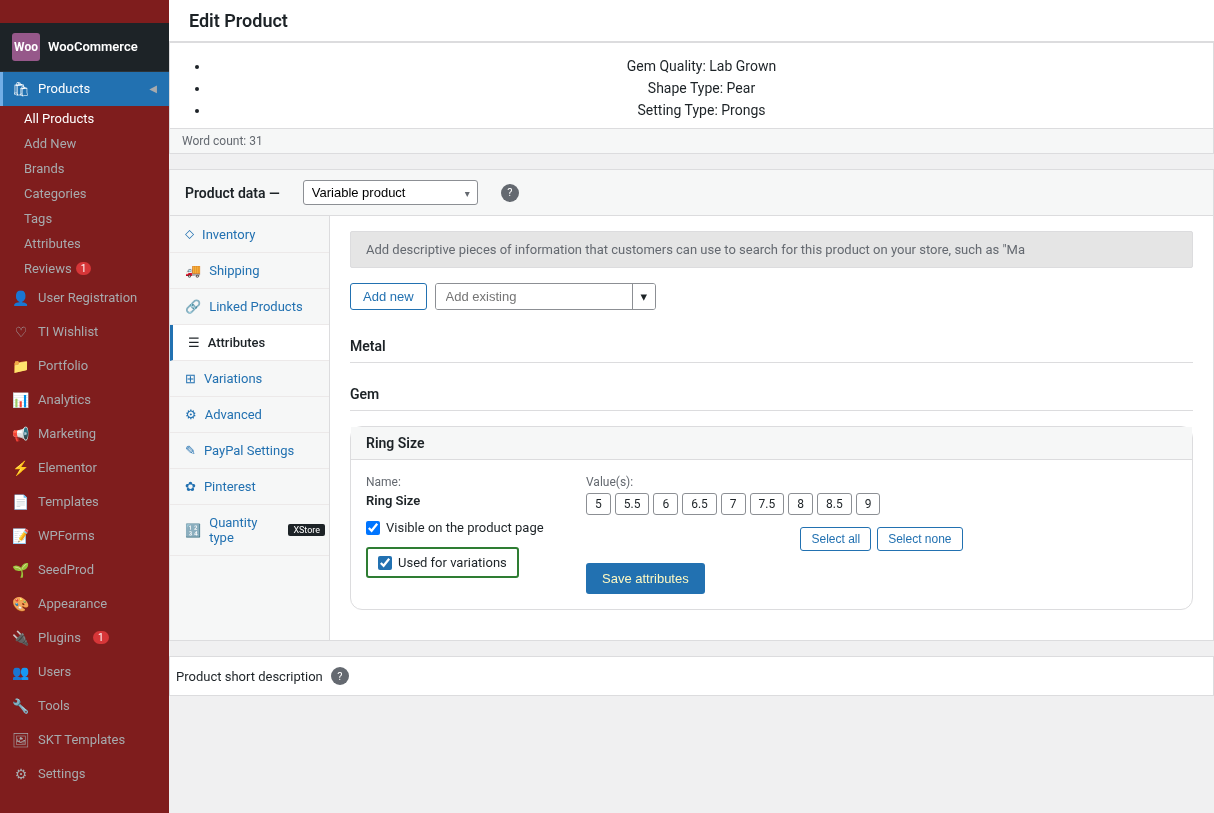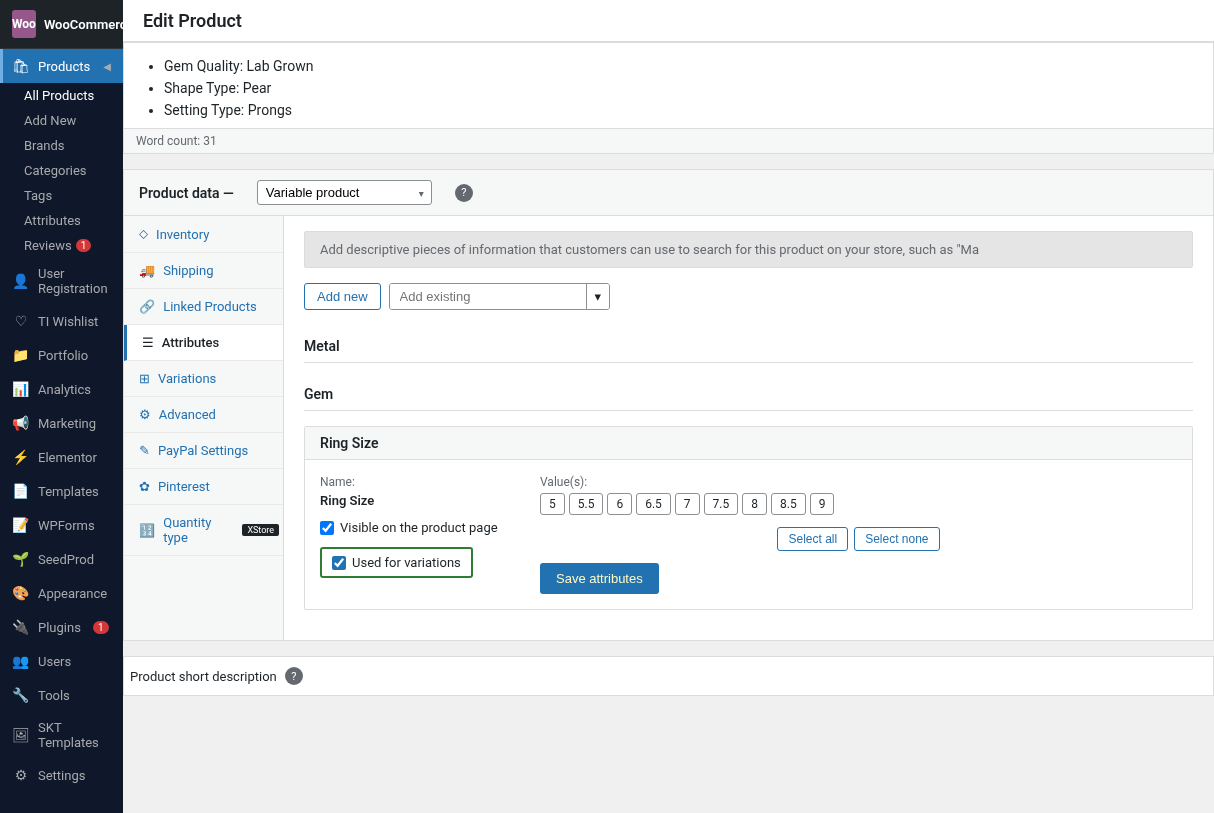--- a/index.html
+++ b/index.html
@@ -1,19 +1,19 @@
 <!DOCTYPE html>
 <html><head>
   <meta charset="utf-8">
   <style>
     * { box-sizing: border-box; margin: 0; padding: 0; }
     body { font-family: -apple-system, BlinkMacSystemFont, "Segoe UI", Roboto, sans-serif; font-size: 13px; background: #f0f0f1; color: #1d2327; display: flex; height: 813px; overflow: hidden; }
 
     
-    #sidebar { width: 123px; background: #0f172a; color: #a7aaad; display: flex; flex-direction: column; flex-shrink: 0; overflow-y: auto; }
+    #sidebar { width: 169px; background: #7f1d1d; color: #a7aaad; display: flex; flex-direction: column; flex-shrink: 0; overflow-y: auto; justify-content: center; }
     .sidebar-logo { display: flex; align-items: center; gap: 8px; padding: 10px 12px; background: #1d2327; border-bottom: 1px solid #2c3338; }
     .sidebar-logo-icon { width: 28px; height: 28px; background: #96588a; border-radius: 3px; display: flex; align-items: center; justify-content: center; color: white; font-size: 12px; font-weight: bold; }
     .sidebar-logo-text { color: #fff; font-size: 13px; font-weight: 600; }
     .sidebar-item { display: flex; align-items: center; gap: 8px; padding: 8px 12px; cursor: pointer; color: #a7aaad; text-decoration: none; font-size: 13px; position: relative; }
     .sidebar-item.active { background: #2271b1; color: #fff; }
     .sidebar-item.active::before { content: ''; position: absolute; left: 0; top: 0; bottom: 0; width: 3px; background: #72aee6; }
     .sidebar-item .icon { width: 18px; height: 18px; display: flex; align-items: center; justify-content: center; font-size: 14px; flex-shrink: 0; }
     .sidebar-sub-item { display: flex; align-items: center; padding: 5px 12px 5px 24px; cursor: pointer; color: #a7aaad; font-size: 13px; }
     .sidebar-sub-item.active-sub { color: #fff; }
     .badge { background: #d63638; color: white; border-radius: 10px; padding: 1px 5px; font-size: 10px; margin-left: 4px; }
@@ -21,21 +21,21 @@
 
     
     #main { flex: 1; overflow-y: auto; background: #f0f0f1; }
     .page-header { background: #fff; border-bottom: 1px solid #dcdcde; padding: 10px 20px; font-size: 18px; font-weight: 600; color: #1d2327; }
 
     
     .content-area { padding: 0; }
 
     
     .description-box { background: #fff; border: 1px solid #dcdcde; margin: 0; padding: 15px 20px; }
-    .desc-list { padding-left: 20px; }
+    .desc-list { padding-left: 20px; text-align: center; }
     .desc-list li { margin-bottom: 6px; font-size: 14px; }
     .word-count { background: #f6f7f7; border-top: 1px solid #dcdcde; padding: 5px 12px; font-size: 12px; color: #646970; margin: 10px -20px -15px; }
 
     
     .product-data-section { background: #fff; border: 1px solid #dcdcde; margin-top: 15px; }
     .product-data-header { padding: 10px 15px; border-bottom: 1px solid #dcdcde; display: flex; align-items: center; gap: 23px; background: #f6f7f7; }
     .product-data-header h3 { font-size: 14px; font-weight: 600; }
     .product-type-select { padding: 4px 24px 4px 8px; border: 1px solid #8c8f94; border-radius: 3px; background: #fff; font-size: 13px; appearance: none; cursor: pointer; min-width: 160px; }
     .select-wrapper { position: relative; display: inline-block; }
     .select-arrow { position: absolute; right: 8px; top: 50%; transform: translateY(-50%); pointer-events: none; color: #646970; font-size: 10px; }
@@ -60,21 +60,21 @@
     .btn-add-new { background: #fff; border: 1px solid #2271b1; color: #2271b1; padding: 5px 12px; border-radius: 3px; cursor: pointer; font-size: 13px; }
     .add-existing-select { display: flex; align-items: center; border: 1px solid #8c8f94; border-radius: 3px; overflow: hidden; }
     .add-existing-input { border: none; padding: 5px 10px; font-size: 13px; background: #fff; min-width: 180px; outline: none; }
     .add-existing-btn { padding: 5px 8px; background: #fff; border-left: 1px solid #8c8f94; cursor: pointer; }
 
     
     .attribute-group { margin-bottom: 15px; }
     .attribute-group-label { font-weight: 600; font-size: 14px; padding: 8px 0; border-bottom: 1px solid #dcdcde; margin-bottom: 10px; }
 
     
-    .ring-size-section { border: 1px solid #dcdcde; border-radius: 2px; margin-bottom: 15px; }
+    .ring-size-section { border: 1px solid #dcdcde; border-radius: 12px; margin-bottom: 15px; }
     .ring-size-header { background: #f6f7f7; padding: 8px 15px; font-weight: 600; font-size: 14px; border-bottom: 1px solid #dcdcde; }
     .ring-size-body { padding: 15px; display: flex; gap: 20px; }
     .ring-size-left { min-width: 200px; }
     .ring-size-right { flex: 1; }
     .field-label { font-size: 12px; color: #646970; margin-bottom: 4px; }
     .field-value { font-size: 13px; font-weight: 600; margin-bottom: 12px; }
 
     
     .checkbox-row { display: flex; align-items: center; gap: 6px; margin-bottom: 8px; font-size: 13px; }
     .checkbox-row input[type="checkbox"] { width: 14px; height: 14px; cursor: pointer; }

